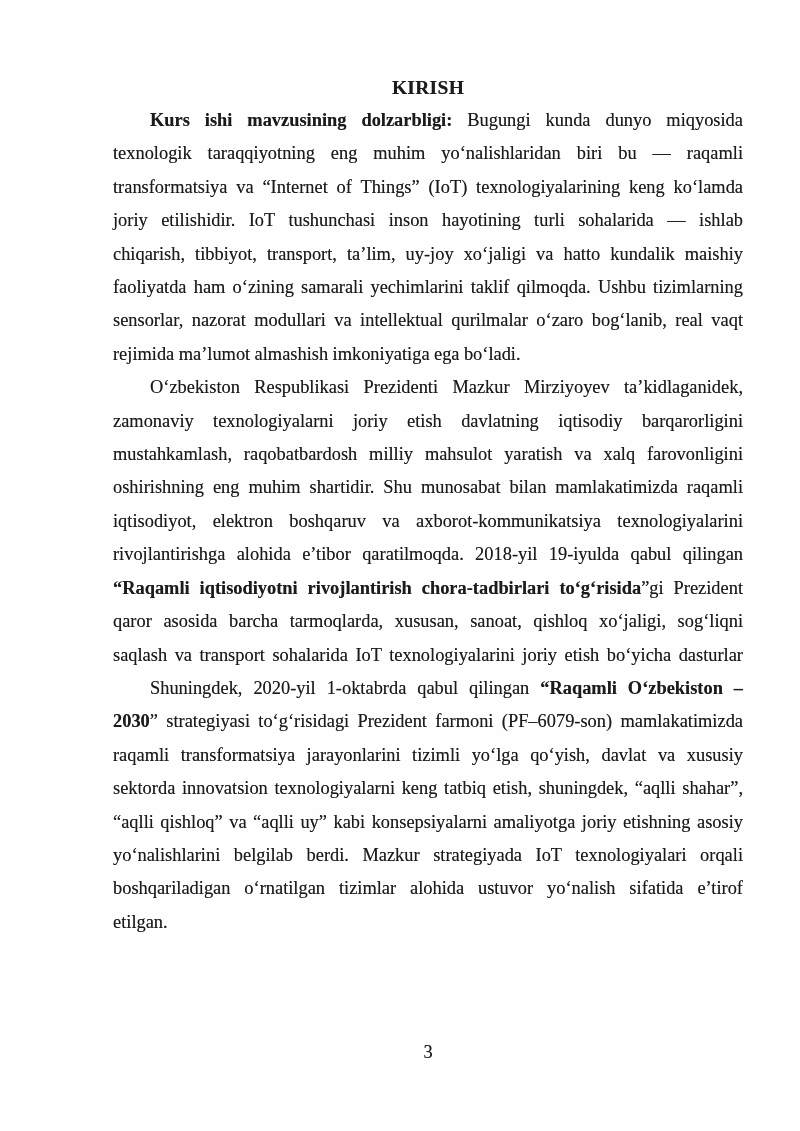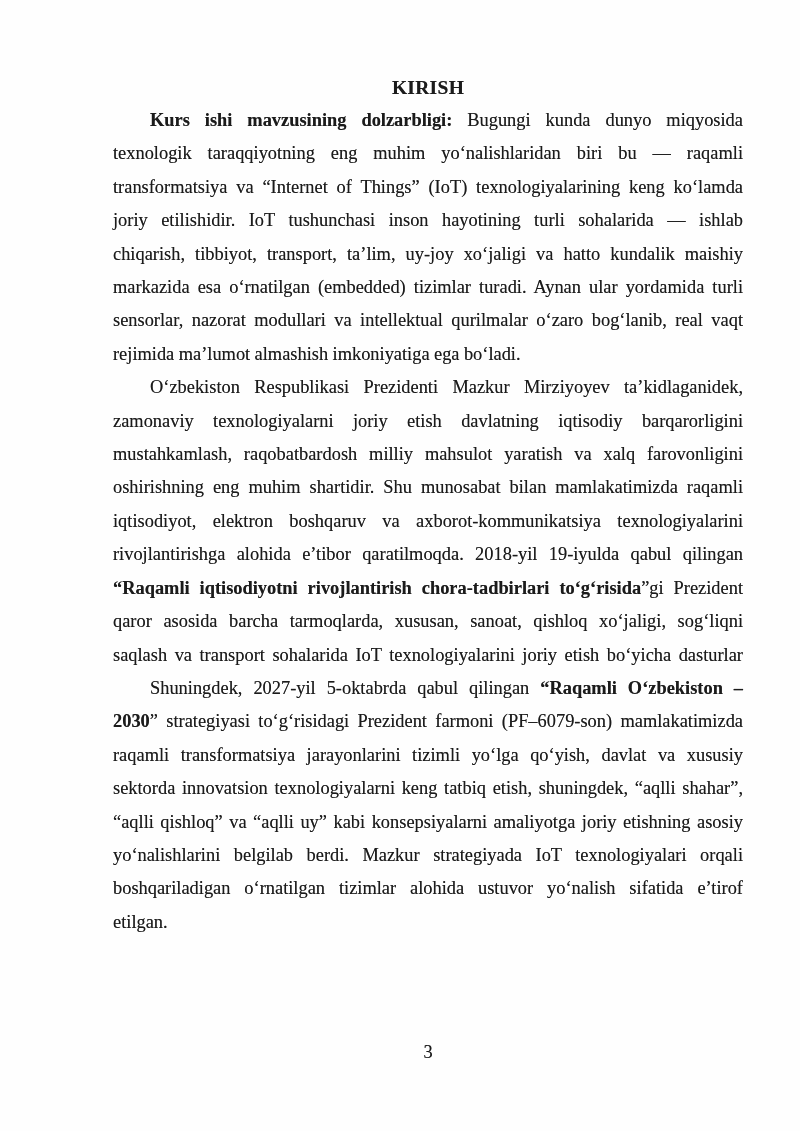--- a/index.html
+++ b/index.html
@@ -63,33 +63,33 @@
 
 <div class="page">
   <div class="content">
     <div class="doc-title">KIRISH</div>
     <div class="doc-body">
         <div class="line first"><span class="bold">Kurs ishi mavzusining dolzarbligi:</span><span> Bugungi kunda dunyo miqyosida</span></div>
         <div class="line"><span>texnologik taraqqiyotning eng muhim yo‘nalishlaridan biri bu — raqamli</span></div>
         <div class="line"><span>transformatsiya va “Internet of Things” (IoT) texnologiyalarining keng ko‘lamda</span></div>
         <div class="line"><span>joriy etilishidir. IoT tushunchasi inson hayotining turli sohalarida — ishlab</span></div>
         <div class="line"><span>chiqarish, tibbiyot, transport, ta’lim, uy-joy xo‘jaligi va hatto kundalik maishiy</span></div>
-        <div class="line"><span>markazida esa o‘rnatilgan (embedded) tizimlar turadi. Aynan ular yordamida turli</span></div>
+        <div class="line"><span>faoliyatda ham o‘zining samarali yechimlarini taklif qilmoqda. Ushbu tizimlarning</span></div>
         <div class="line"><span>sensorlar, nazorat modullari va intellektual qurilmalar o‘zaro bog‘lanib, real vaqt</span></div>
         <div class="line last"><span>rejimida ma’lumot almashish imkoniyatiga ega bo‘ladi.</span></div>
         <div class="line first"><span>O‘zbekiston Respublikasi Prezidenti Mazkur Mirziyoyev ta’kidlaganidek,</span></div>
         <div class="line"><span>zamonaviy texnologiyalarni joriy etish davlatning iqtisodiy barqarorligini</span></div>
         <div class="line"><span>mustahkamlash, raqobatbardosh milliy mahsulot yaratish va xalq farovonligini</span></div>
         <div class="line"><span>oshirishning eng muhim shartidir. Shu munosabat bilan mamlakatimizda raqamli</span></div>
         <div class="line"><span>iqtisodiyot, elektron boshqaruv va axborot-kommunikatsiya texnologiyalarini</span></div>
         <div class="line"><span>rivojlantirishga alohida e’tibor qaratilmoqda. 2018-yil 19-iyulda qabul qilingan</span></div>
         <div class="line"><span class="bold">“Raqamli iqtisodiyotni rivojlantirish chora-tadbirlari to‘g‘risida</span><span>”gi Prezident</span></div>
         <div class="line"><span>qaror asosida barcha tarmoqlarda, xususan, sanoat, qishloq xo‘jaligi, sog‘liqni</span></div>
         <div class="line"><span>saqlash va transport sohalarida IoT texnologiyalarini joriy etish bo‘yicha dasturlar</span></div>
-        <div class="line first"><span>Shuningdek, 2027-yil 5-oktabrda qabul qilingan </span><span class="bold">“Raqamli O‘zbekiston –</span></div>
+        <div class="line first"><span>Shuningdek, 2020-yil 1-oktabrda qabul qilingan </span><span class="bold">“Raqamli O‘zbekiston –</span></div>
         <div class="line"><span class="bold">2030</span><span>” strategiyasi to‘g‘risidagi Prezident farmoni (PF–6079-son) mamlakatimizda</span></div>
         <div class="line"><span>raqamli transformatsiya jarayonlarini tizimli yo‘lga qo‘yish, davlat va xususiy</span></div>
         <div class="line"><span>sektorda innovatsion texnologiyalarni keng tatbiq etish, shuningdek, “aqlli shahar”,</span></div>
         <div class="line"><span>“aqlli qishloq” va “aqlli uy” kabi konsepsiyalarni amaliyotga joriy etishning asosiy</span></div>
         <div class="line"><span>yo‘nalishlarini belgilab berdi. Mazkur strategiyada IoT texnologiyalari orqali</span></div>
         <div class="line"><span>boshqariladigan o‘rnatilgan tizimlar alohida ustuvor yo‘nalish sifatida e’tirof</span></div>
         <div class="line last"><span>etilgan.</span></div>
       </div>
   </div>
   <div class="page-number">3</div>

